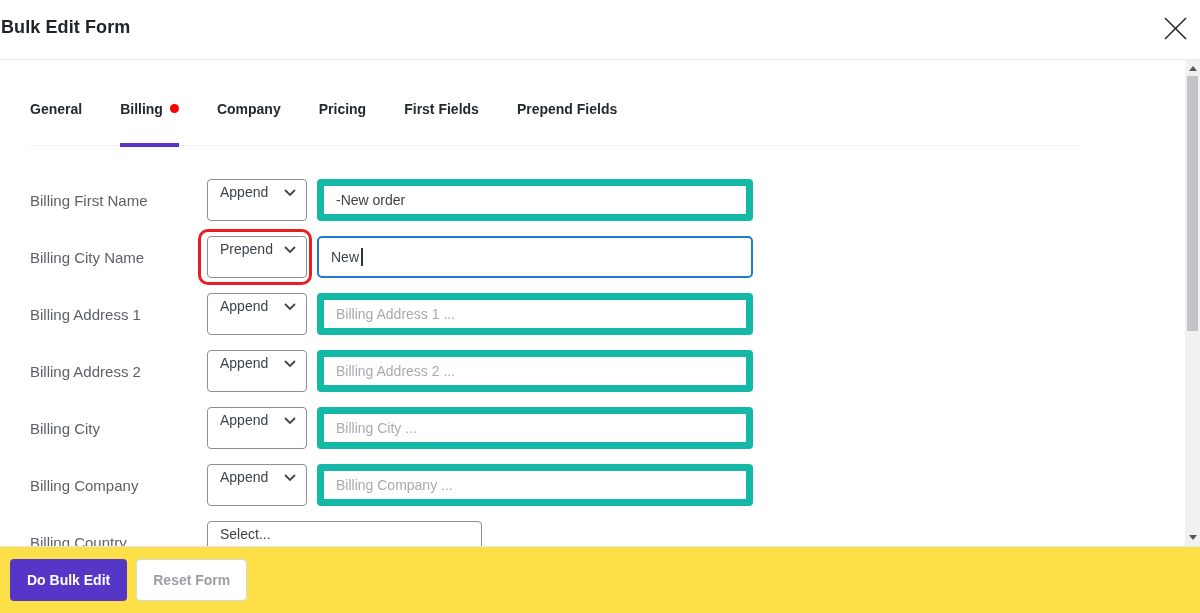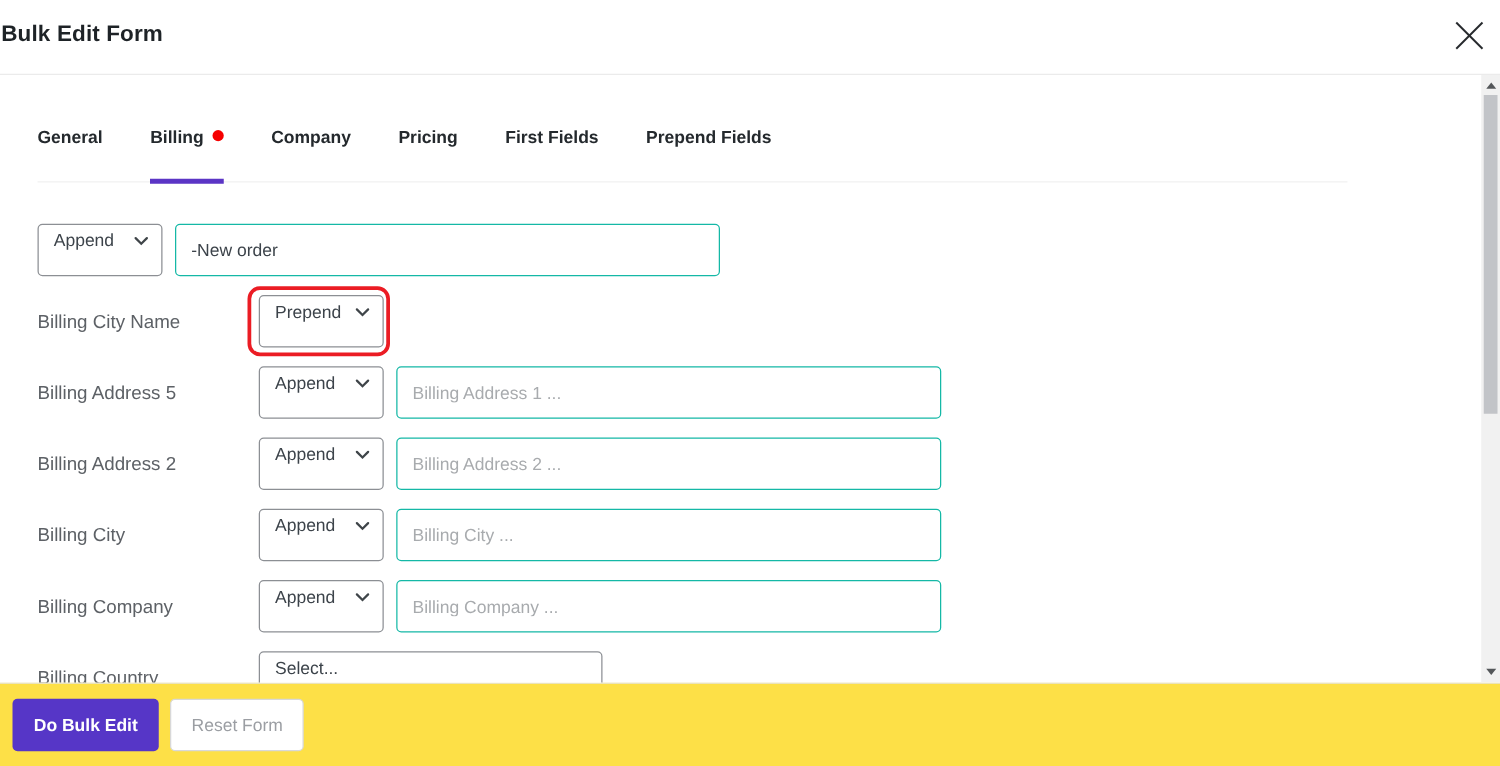--- a/index.html
+++ b/index.html
@@ -22,38 +22,38 @@
   .dot { width:9px; height:9px; border-radius:50%; background:#f60000; margin-left:7px; margin-top:4px; display:inline-block; }
 
   .rows { margin-top:33px; }
   .row { margin-left:30px; height:42px; margin-bottom:15px; display:flex; align-items:center; position:relative; }
   .row-label { width:177px; font-size:15px; color:#5d6166; }
 
   .select { width:100px; height:42px; border:1px solid #8c8f94; border-radius:4px; background:#fff; display:flex; align-items:center; justify-content:space-between; padding:0 10px 16px 12px; font-size:14px; color:#3c434a; cursor:pointer; flex-shrink:0; }
   .select.wide { width:275px; }
 
   .input-wrap { position:relative; margin-left:10px; }
-  .text-input { width:436px; height:42px; border:1px solid #14b8a6; border-radius:4px; padding:0 12px; font-size:14px; color:#3c434a; font-family:"Liberation Sans", sans-serif; background:#fff; outline:none; }
+  .text-input { width:436px; height:42px; border:7px solid #14b8a6; border-radius:4px; padding:0 12px; font-size:14px; color:#3c434a; font-family:"Liberation Sans", sans-serif; background:#fff; outline:none; }
   .text-input::placeholder { color:#a8abae; }
   .text-input.focused { border:2px solid #1f7ad1; border-radius:5px; }
   .caret { position:absolute; left:44px; top:12px; width:1.5px; height:18px; background:#2c3338; }
 
   .ring { position:absolute; left:168px; top:-7px; width:114px; height:56px; border:3px solid #eb1c24; border-radius:10px; pointer-events:none; }
 
   
   .scrollbar { position:absolute; right:0; top:0; width:15px; height:486px; background:#f1f1f1; }
   .sb-up { position:absolute; top:6px; left:3.5px; width:0; height:0; border-left:4px solid transparent; border-right:4px solid transparent; border-bottom:5px solid #54575a; cursor:pointer; }
   .sb-down { position:absolute; bottom:6px; left:3.5px; width:0; height:0; border-left:4px solid transparent; border-right:4px solid transparent; border-top:5px solid #54575a; cursor:pointer; }
   .sb-thumb { position:absolute; top:16px; left:2px; width:11px; height:255px; background:#c2c4c8; cursor:pointer; }
 
   
   .footer { height:67px; border-top:1px solid #e4e4e4; background:#fde047; display:flex; align-items:flex-start; gap:9px; padding:12px 0 0 10px; }
   .btn { height:42px; border-radius:4px; font-size:14px; font-family:"Liberation Sans", sans-serif; cursor:pointer; }
   .btn-primary { background:#5636c7; color:#fff; font-weight:700; border:none; padding:0 17px; }
-  .btn-secondary { background:#fff; color:#9b9ea3; font-weight:400; border:1px solid #d8d8d8; padding:0 16px; }
+  .btn-secondary { background:#fff; color:#9b9ea3; font-weight:700; border:1px solid #d8d8d8; padding:0 16px; }
 </style>
 </head>
 <body>
 
 <div class="modal">
 
   <div class="header">
     <div class="title">Bulk Edit Form</div>
     <button class="close-btn">
       <span>
@@ -85,44 +85,49 @@
           <span>First Fields</span>
         </div>
       <div class="tab">
           <span>Prepend Fields</span>
         </div>
     </div>
 
     <div class="rows">
 
       <div class="row">
+        <div class="row-label">Billing First Name</div>
         <div class="select">
           <span>Append</span>
           <span><svg width="12" height="8" viewBox="0 0 12 8">
                 <path d="M1.5 1.5 L6 6 L10.5 1.5" fill="none" stroke="#3f4549" stroke-width="1.8" stroke-linecap="round"></path>
               </svg></span>
         </div>
         <div class="input-wrap">
           <input class="text-input" value="-New order" style="">
         </div>
       </div>
 
       <div class="row">
         <div class="ring"></div>
         <div class="row-label">Billing City Name</div>
         <div class="select">
           <span>Prepend</span>
           <span><svg width="12" height="8" viewBox="0 0 12 8">
                 <path d="M1.5 1.5 L6 6 L10.5 1.5" fill="none" stroke="#3f4549" stroke-width="1.8" stroke-linecap="round"></path>
               </svg></span>
         </div>
+        <div class="input-wrap">
+          <input class="text-input focused" value="New" style="">
+          <span class="caret"></span>
+        </div>
       </div>
 
       <div class="row">
-        <div class="row-label">Billing Address 5</div>
+        <div class="row-label">Billing Address 1</div>
         <div class="select">
           <span>Append</span>
           <span><svg width="12" height="8" viewBox="0 0 12 8">
                 <path d="M1.5 1.5 L6 6 L10.5 1.5" fill="none" stroke="#3f4549" stroke-width="1.8" stroke-linecap="round"></path>
               </svg></span>
         </div>
         <div class="input-wrap">
           <input class="text-input" placeholder="Billing Address 1 ..." style="">
         </div>
       </div>

